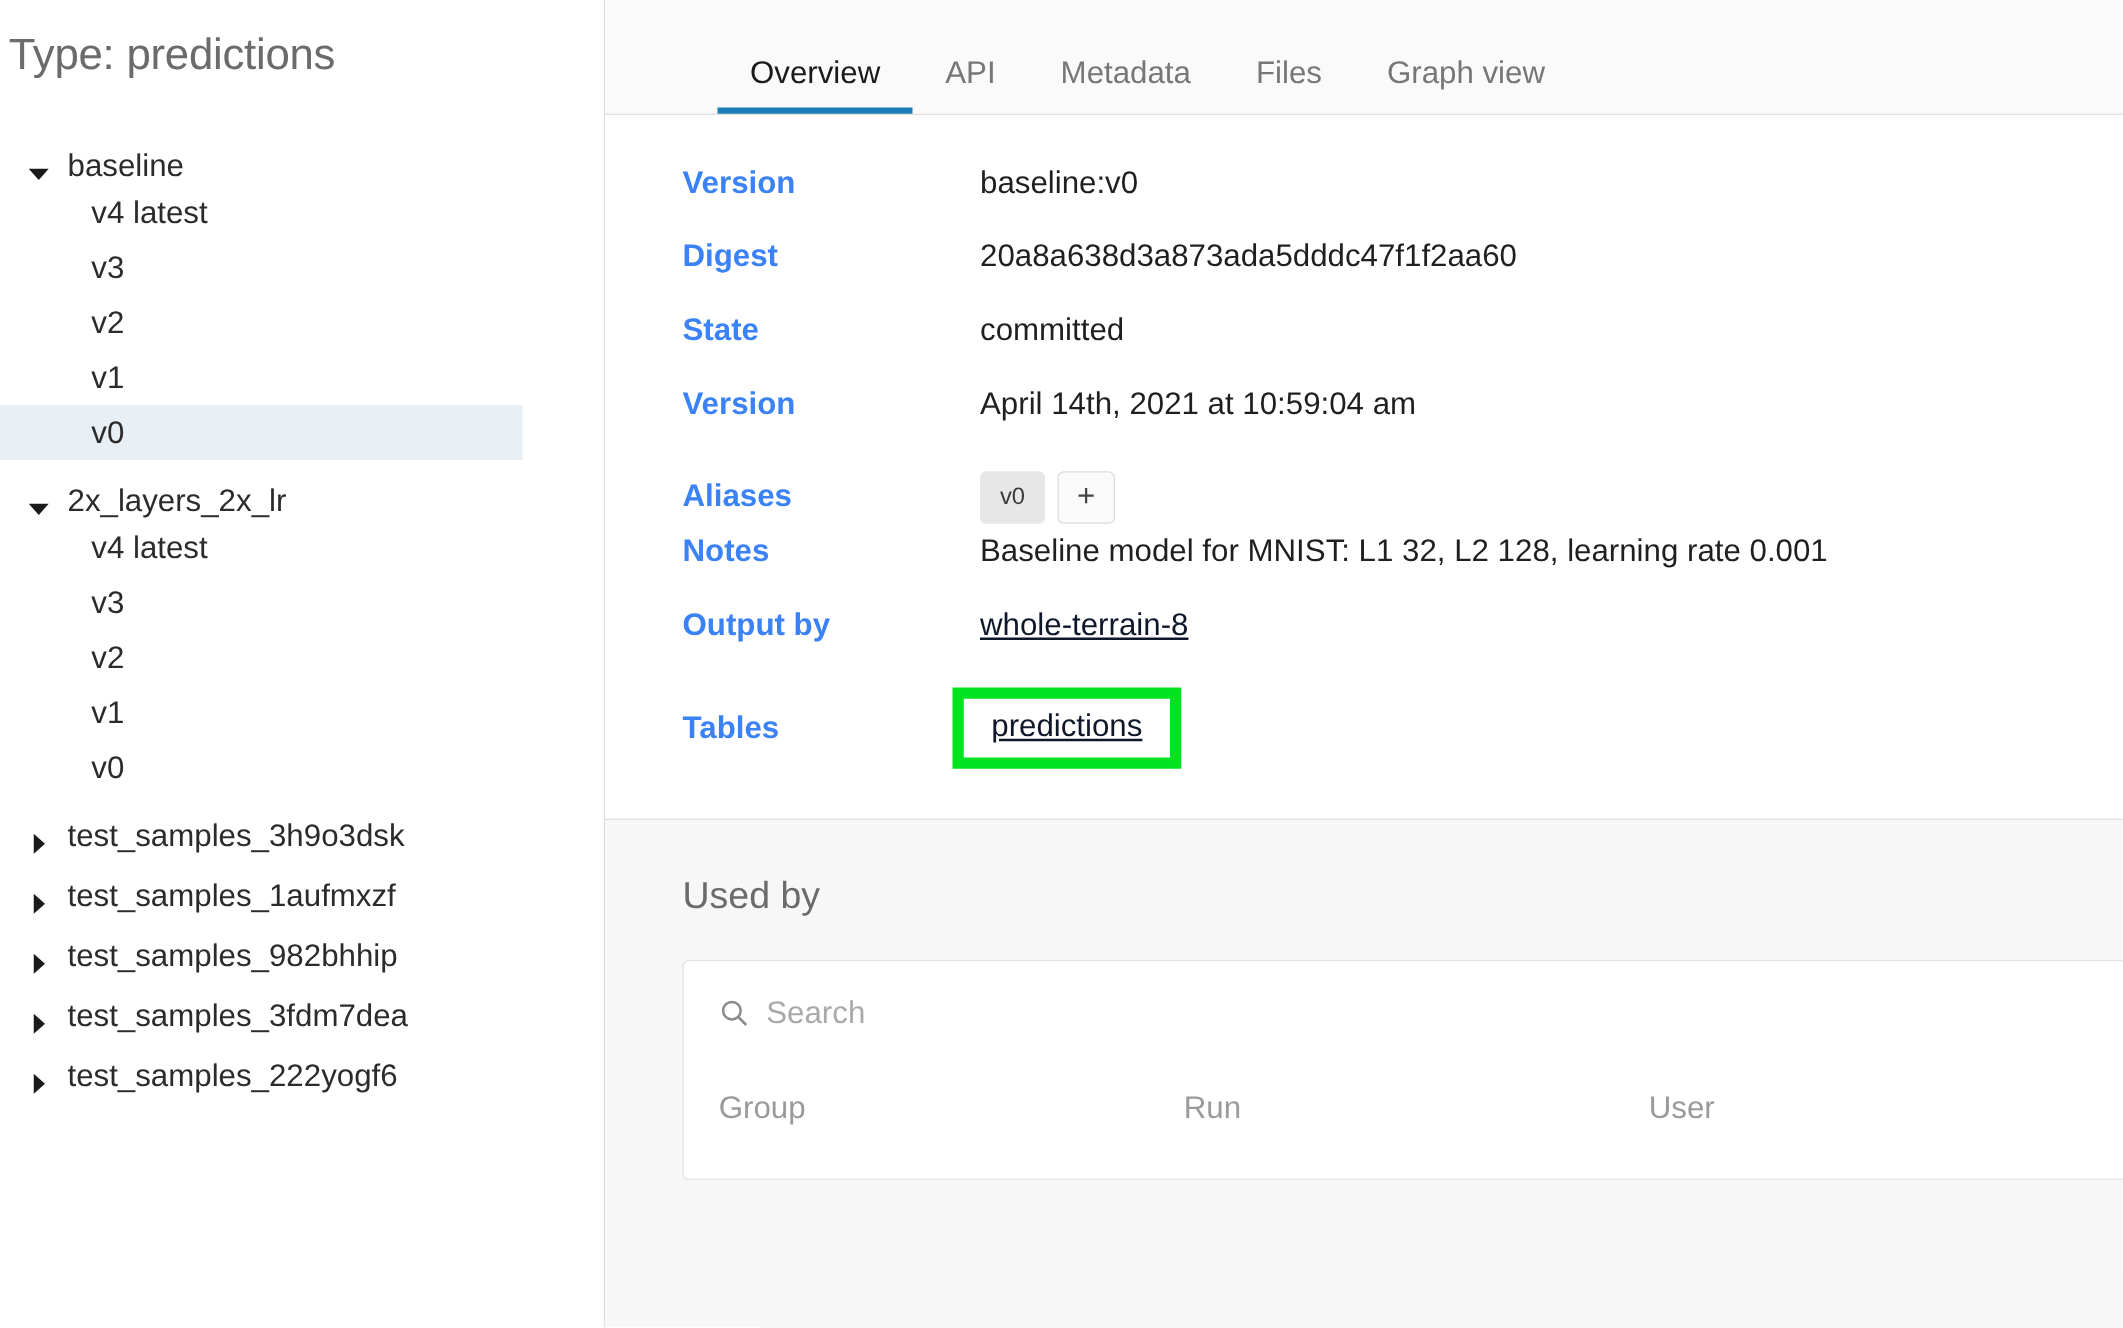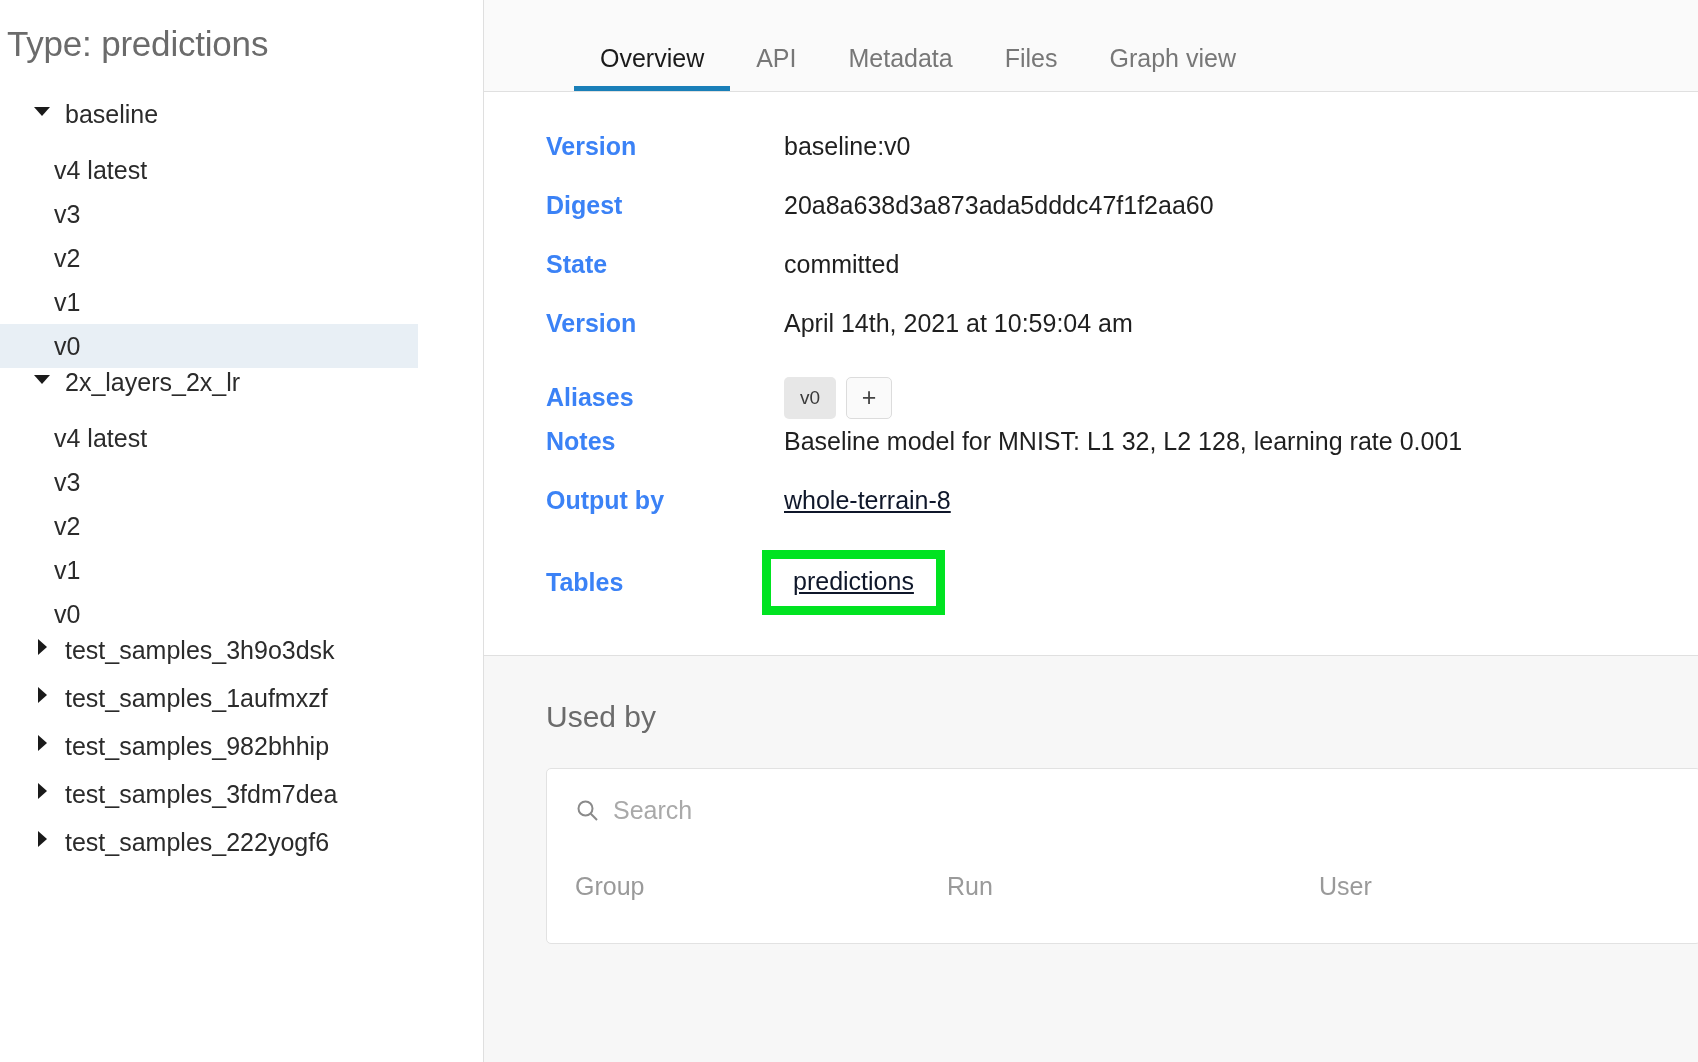--- a/index.html
+++ b/index.html
@@ -22,23 +22,23 @@
   }
   .sidebar-title {
     font-size: 35px;
     color: #6b6b6b;
     font-weight: 400;
     padding: 6px 0 0 7px;
     letter-spacing: -0.2px;
   }
   .tree { margin-top: 36px; }
   .tree-group {
-    display: flex; align-items: flex-start;
+    display: flex; align-items: flex-end;
     height: 48px;
-    padding-left: 33px;
+    padding-left: 22px;
     cursor: pointer;
   }
   .caret {
     width: 20px; height: 20px;
     flex: 0 0 20px;
     position: relative;
     margin-right: 12px;
   }
   .caret.down::before {
     content: "";
@@ -54,21 +54,21 @@
     border-bottom: 8px solid transparent;
     border-left: 9px solid #1a1a1a;
   }
   .tree-group-label {
     font-size: 25px; color: #2b2b2b; font-weight: 400;
     white-space: nowrap;
   }
   .tree-item {
     display: flex; align-items: center;
     height: 44px;
-    padding-left: 54px;
+    padding-left: 73px;
     font-size: 25px;
     color: #2b2b2b;
     cursor: pointer;
   }
   .tree-item.selected {
     background: #e8eff5;
     width: 418px;
   }
   .tree-item .lbl { white-space: nowrap; }
 

